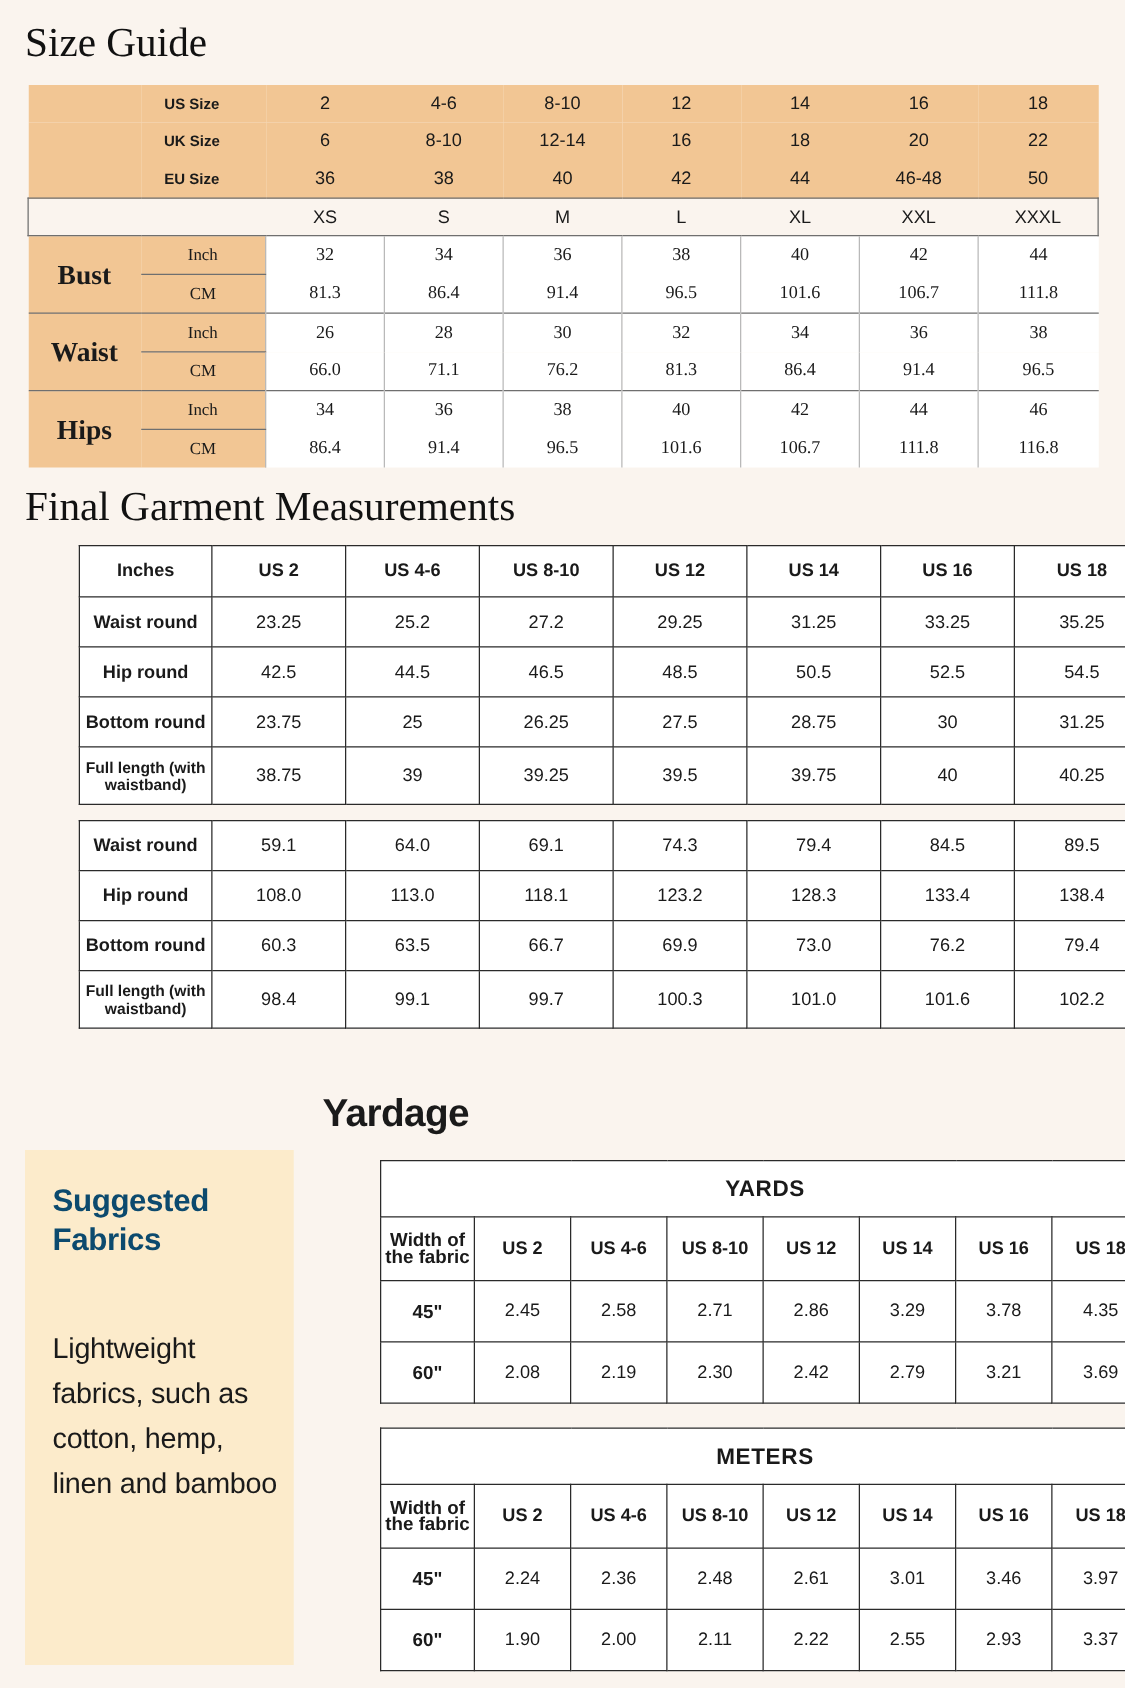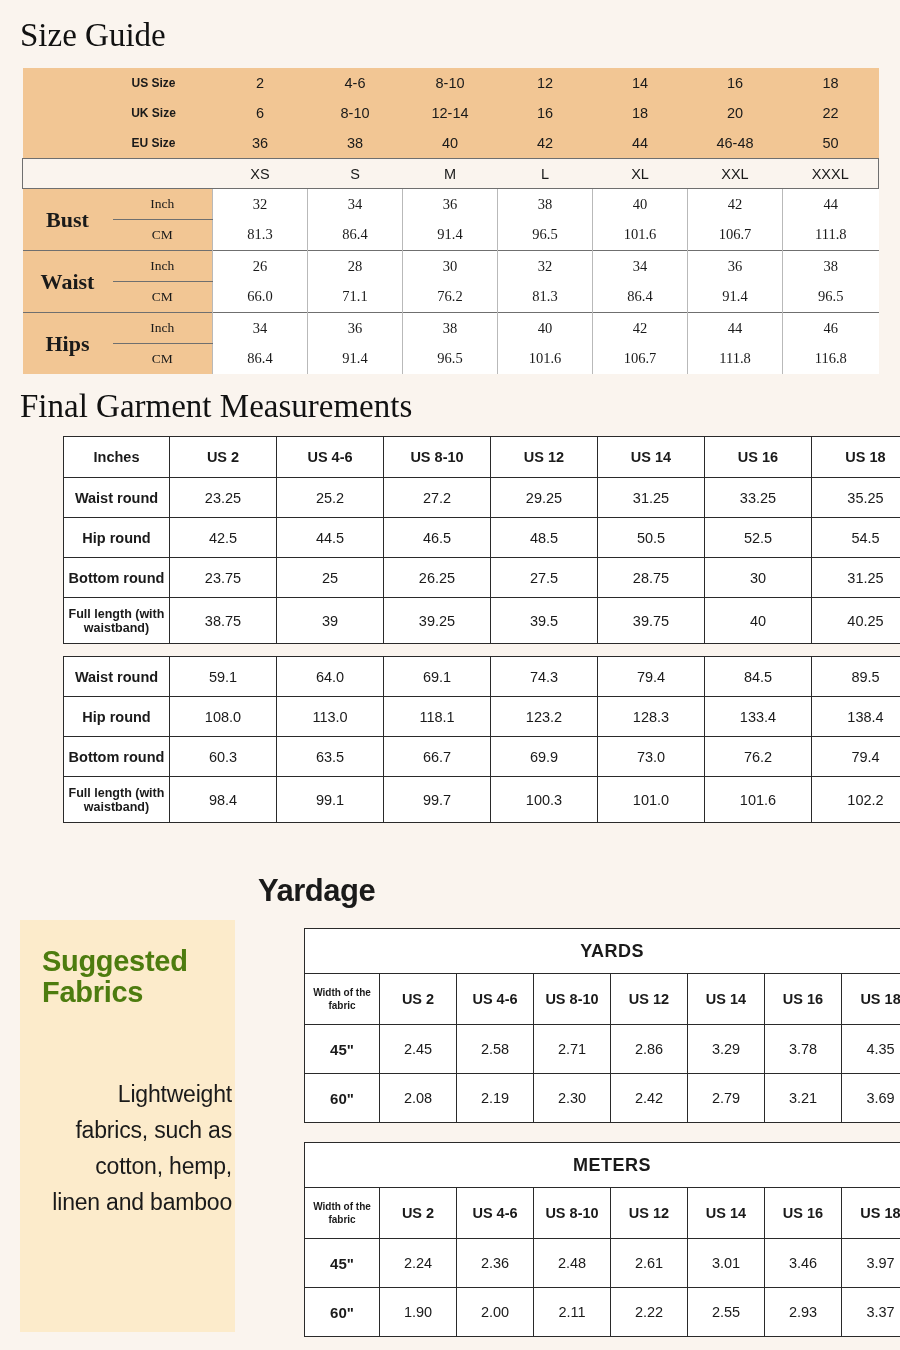--- a/index.html
+++ b/index.html
@@ -170,55 +170,54 @@
     top: 920px;
     width: 215px;
     height: 412px;
     background: #FCEBCB;
   }
   #fabrics-heading {
     position: absolute;
     left: 22px;
     top: 26px;
     width: 180px;
-    font-size: 29px;
+    font-size: 25px;
     line-height: 31px;
     font-weight: bold;
     letter-spacing: -0.3px;
-    color: #4d7c0f;
+    color: #0c4a6e;
   }
   #fabrics-body {
     position: absolute;
     left: 22px;
-    top: 156px;
+    top: 140px;
     width: 190px;
     font-size: 23px;
     line-height: 36px;
     font-weight: 400;
     color: #1a1a1a;
     letter-spacing: -0.2px;
-    text-align: right;
   }
 
   
   #yards-table { left: 263px; top: 928px; }
   #meters-table { left: 263px; top: 1142px; }
   #yards-table table.grid, #meters-table table.grid { width: 615px; }
   .yt td { height: 40px; }
   .yt tr.banner td {
     height: 44px;
     font-weight: bold;
     font-size: 18px;
     letter-spacing: 0.5px;
   }
   .yt tr.hdr td {
     height: 50px;
   }
   .yt tr.hdr td.widthcell {
-    font-size: 10px;
+    font-size: 15px;
     line-height: 13.5px;
     font-weight: bold;
   }
   .yt tr.datarow td { height: 48px; }
   .yt tr.datarow td.rowhead { font-weight: bold; font-size: 15px; }
   .yt tr.hdr td { border-top-width: 1.5px; }
 </style>
 </head>
 <body>
 

